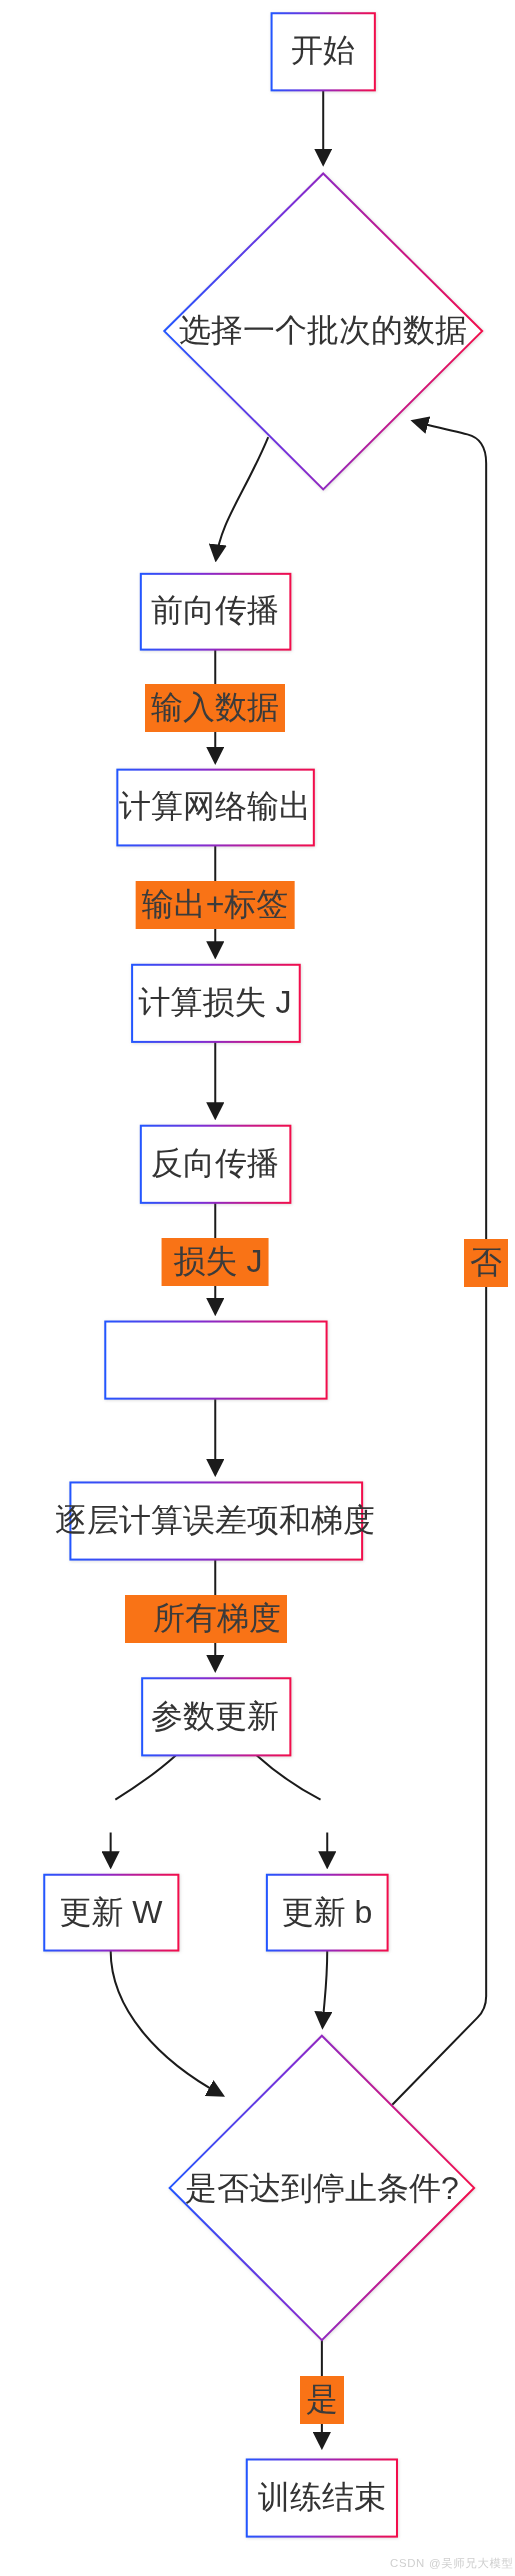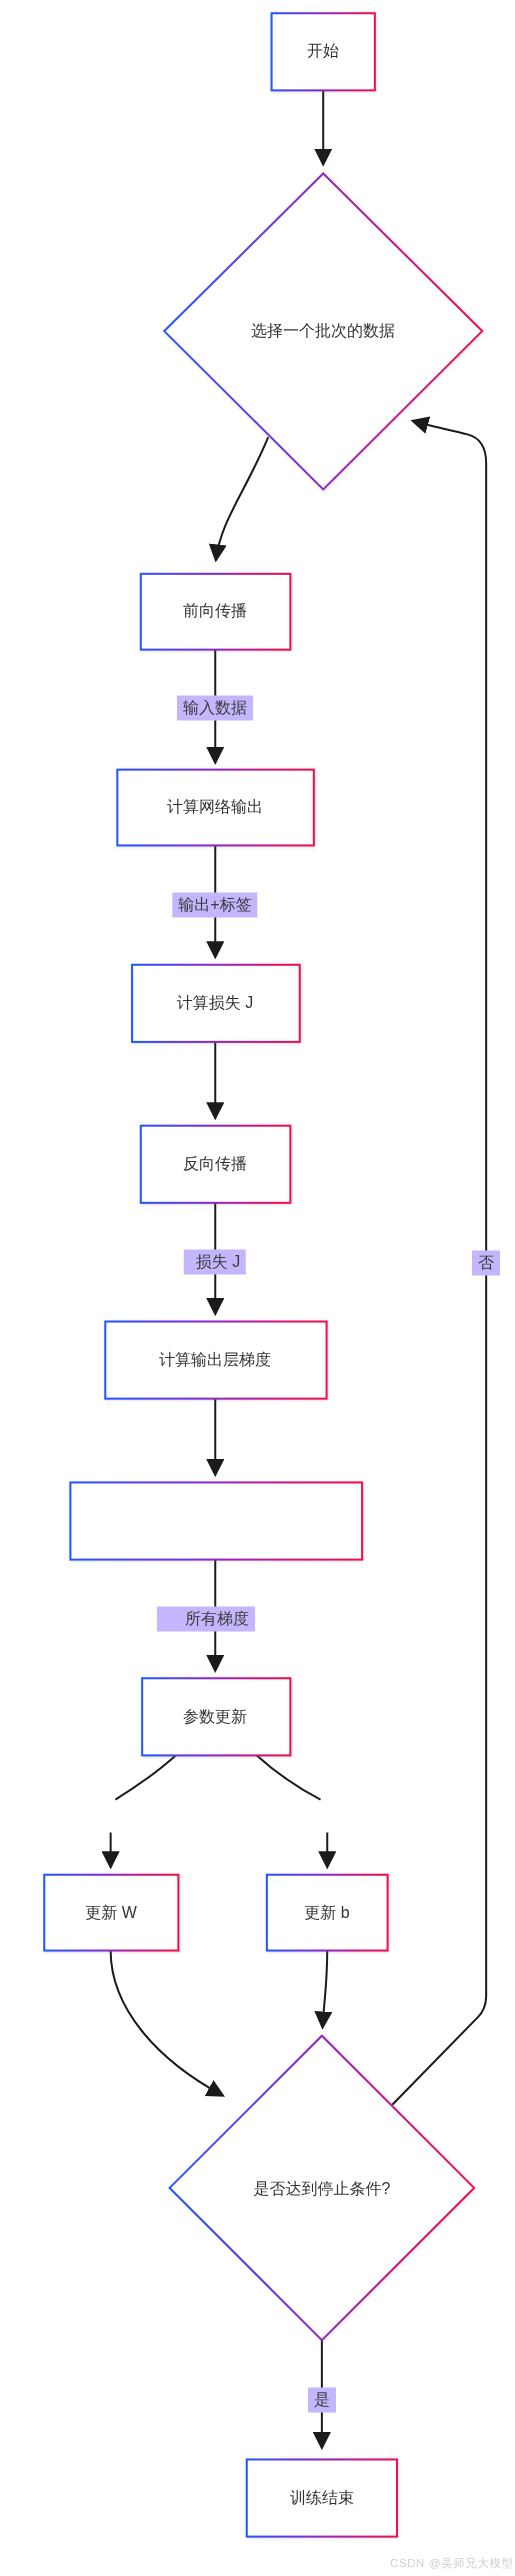--- a/index.html
+++ b/index.html
@@ -12,25 +12,25 @@
   }
   .stage svg{position:absolute;left:0;top:0;}
   .shapes{filter:drop-shadow(1.5px 1.5px 2px rgba(120,120,120,0.28));}
   .edge{stroke:#1b1b1b;stroke-width:3;fill:none;}
   .node-shape{fill:#ffffff;stroke-width:3;}
   .lbl{
     position:absolute;
     transform:translate(-50%,-50%);
     white-space:nowrap;
     color:#333333;
-    font-size:16px;
+    font-size:32px;
     text-align:center;
   }
   .edge-lbl{
-    background:#c4b5fd;
+    background:#f97316;
     color:#3b3b3b;
     padding:2px 6px;
   }
   .formula{font-size:23.5px;}
   .watermark{
     position:absolute;
     right:1.3px;top:2556px;
     transform:none;
     font-size:11.4px;
     color:#cfcfcf;
@@ -90,21 +90,21 @@
       <rect class="node-shape" x="368" y="3667" width="224" height="115" stroke="url(#nodeGrad)"></rect>
     </g>
   </svg>
 
   <div class="lbl" style="left:323px;top:51px;">开始</div>
   <div class="lbl" style="left:323px;top:331px;">选择一个批次的数据</div>
   <div class="lbl" style="left:215px;top:611px;">前向传播</div>
   <div class="lbl" style="left:215px;top:807px;">计算网络输出</div>
   <div class="lbl" style="left:215px;top:1003px;">计算损失 J</div>
   <div class="lbl" style="left:215px;top:1164px;">反向传播</div>
-  <div class="lbl" style="left:215px;top:1360px;">计算输出层梯度</div>
+  <div class="lbl" style="left:215px;top:1521px;">逐层计算误差项和梯度</div>
   <div class="lbl" style="left:215px;top:1717px;">参数更新</div>
   <div class="lbl" style="left:111px;top:1913px;">更新 W</div>
   <div class="lbl" style="left:327px;top:1913px;">更新 b</div>
   <div class="lbl" style="left:322px;top:2189px;">是否达到停止条件?</div>
   <div class="lbl" style="left:322px;top:2498px;">训练结束</div>
 
   <div class="lbl edge-lbl" style="left:215px;top:708px;">输入数据</div>
   <div class="lbl edge-lbl" style="left:215px;top:905px;">输出+标签</div>
   <div class="lbl edge-lbl" style="left:215px;top:1262px;padding-left:12px;">损失 J</div>
   <div class="lbl edge-lbl" style="left:206px;top:1619px;padding-left:28px;">所有梯度</div>

